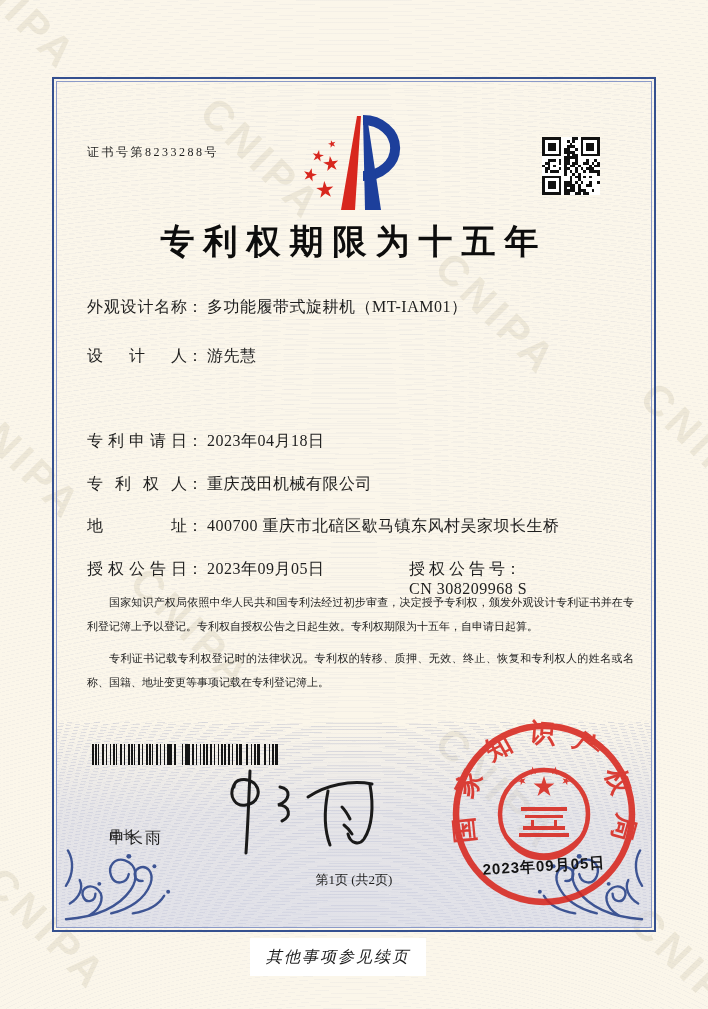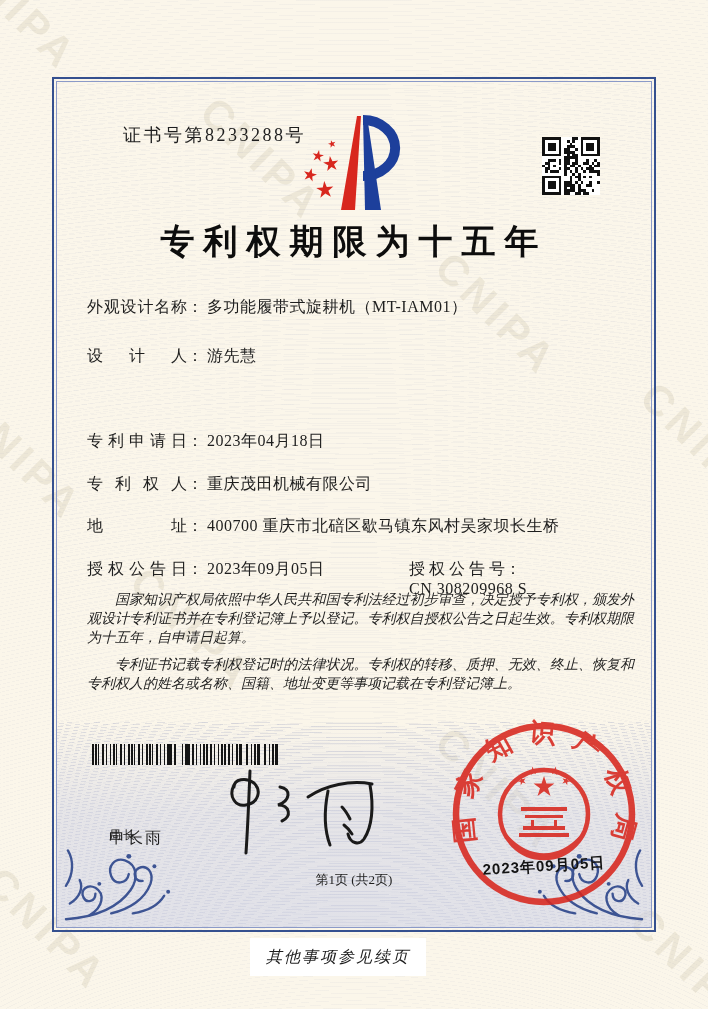--- a/index.html
+++ b/index.html
@@ -35,21 +35,21 @@
   }
   .bottom-tint{
     position:absolute;left:3px;right:3px;bottom:3px;height:205px;z-index:0;
     background:
       linear-gradient(180deg, rgba(202,207,230,0) 0%, rgba(198,203,228,0.40) 45%, rgba(203,208,231,0.55) 100%),
       repeating-radial-gradient(900px 420px at 50% 270%,
         rgba(80,95,160,0.15) 0 1.2px, rgba(0,0,0,0) 1.2px 6px);
   }
   .content{position:absolute;inset:0;z-index:2;}
 
-  .cert-no{position:absolute;left:33px;top:44px;font-size:18px;letter-spacing:2.5px;margin-left:36px;}
+  .cert-no{position:absolute;left:33px;top:65px;font-size:12px;letter-spacing:2.5px;}
 
   .logo{position:absolute;left:245px;top:33px;width:110px;height:104px;}
   .qr{position:absolute;left:488px;top:58px;width:58px;height:58px;background:#fff;}
 
   .title{
     position:absolute;left:0;right:0;top:140px;text-align:center;
     font-size:34px;font-weight:bold;letter-spacing:9px;color:#0d0d0d;
   }
 
   .row{position:absolute;left:33px;right:20px;font-size:16px;}
@@ -57,22 +57,22 @@
     display:inline-block;width:100px;vertical-align:top;
     text-align:justify;text-align-last:justify;
   }
   .colon{display:inline-block;vertical-align:top;}
   .fvalue{display:inline-block;vertical-align:top;letter-spacing:0.5px;}
   .grant2{position:absolute;left:322px;top:0;font-family:Liberation Serif, serif;}
   .grant2 .flabel{width:96px;}
 
   .paras{position:absolute;left:33px;width:547px;top:511px;}
   .para{
-    font-size:14px;line-height:19px;text-indent:2em;text-align:justify;
-    font-style:italic;margin:0 0 8px 0;
+    font-size:11px;line-height:24px;text-indent:2em;text-align:justify;
+    margin:0 0 8px 0;
   }
 
   .barcode{
     position:absolute;left:38px;top:665px;width:190px;height:21px;
     background-image:repeating-linear-gradient(90deg,
       #151515 0 1.5px, rgba(0,0,0,0) 1.5px 3px,
       #151515 3px 5.5px, rgba(0,0,0,0) 5.5px 6.5px,
       #151515 6.5px 7.5px, rgba(0,0,0,0) 7.5px 10px,
       #151515 10px 12px, rgba(0,0,0,0) 12px 14.5px,
       #151515 14.5px 15.5px, rgba(0,0,0,0) 15.5px 18px);

